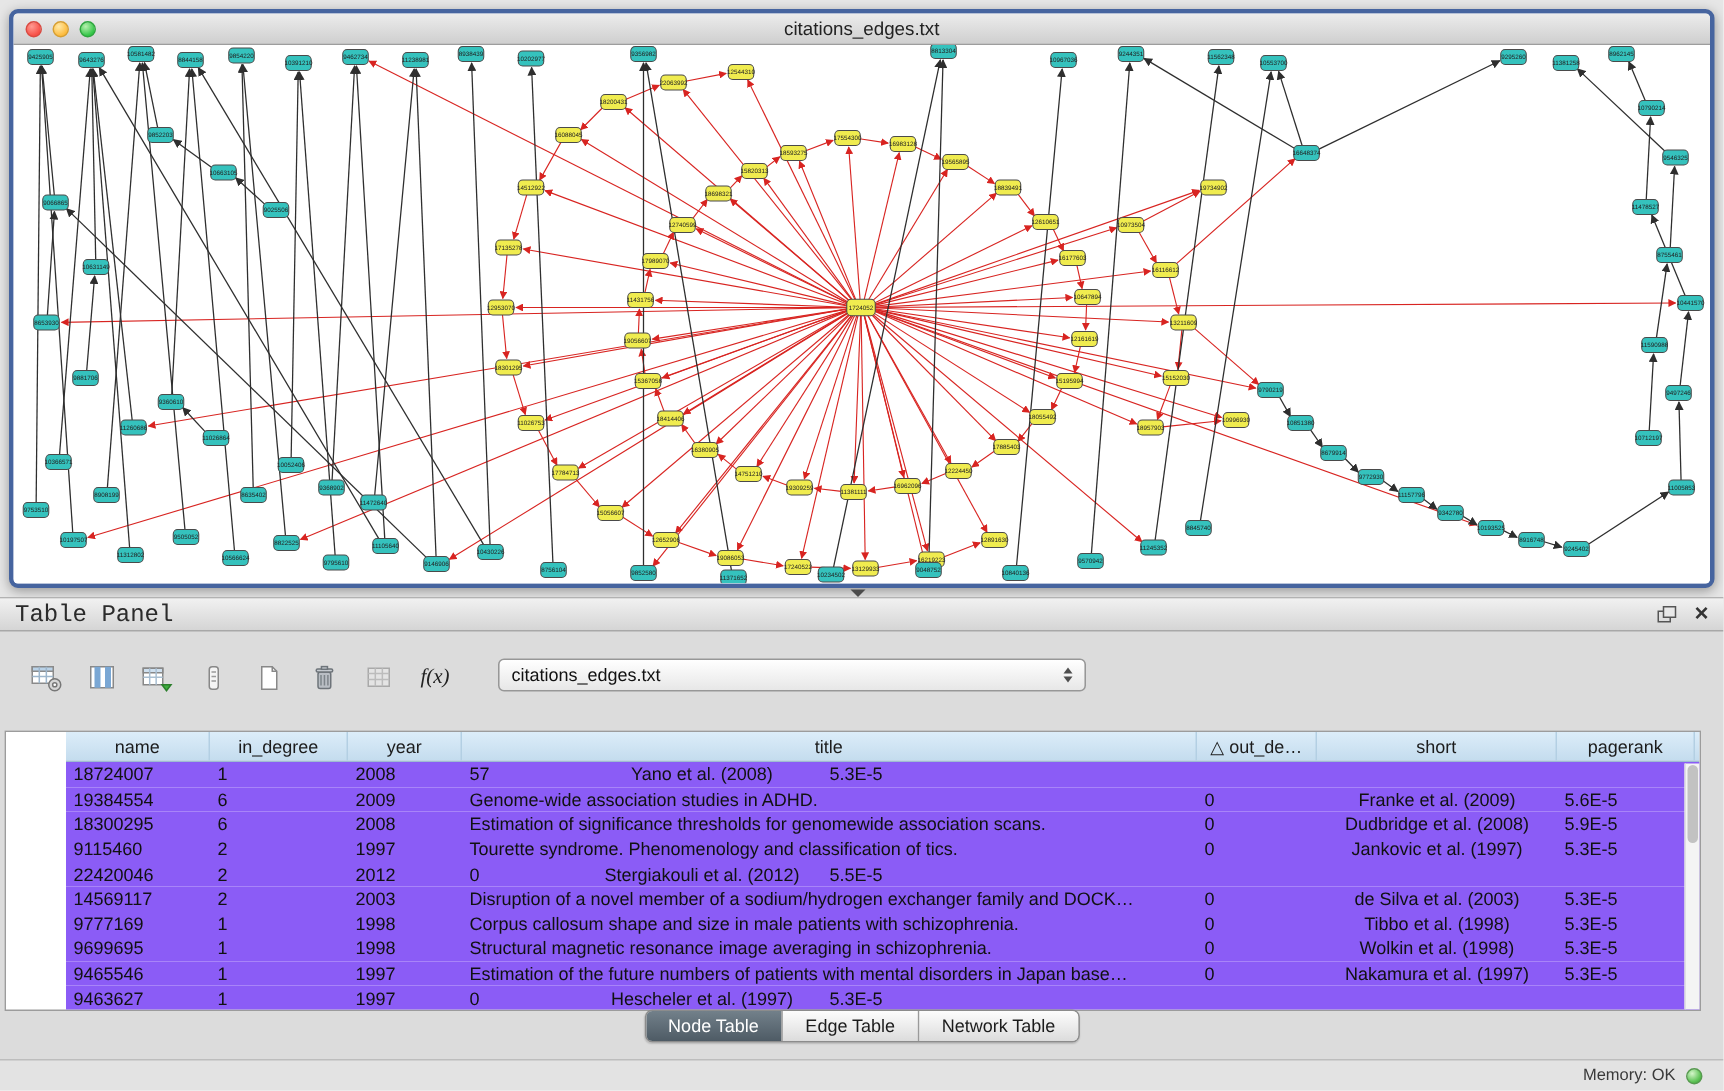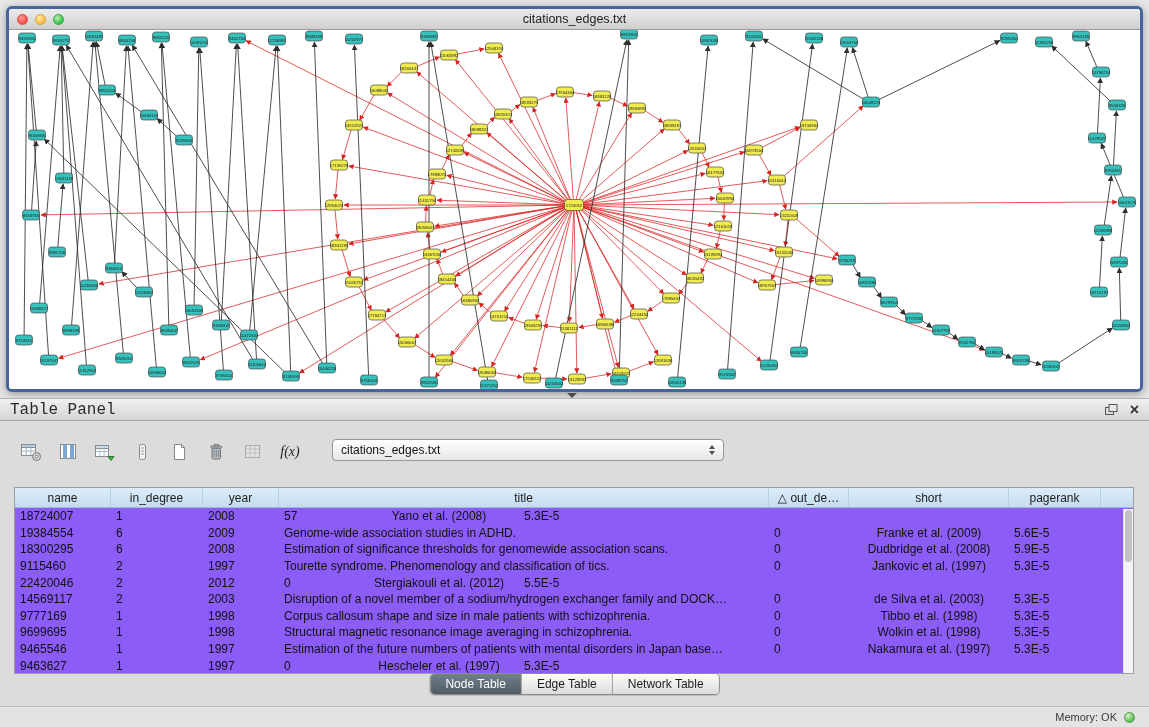--- a/index.html
+++ b/index.html
@@ -43,22 +43,22 @@
   .fx-label { font-family:"Liberation Serif", serif; font-style:italic; font-size:14px; color:#222; }
   .combo { margin-left:18px; width:392px; height:22px; border:1px solid #979797; border-radius:4px;
     background:linear-gradient(#ffffff,#e7e7e7); display:flex; align-items:center; padding:0 8px; font-size:12px; color:#111; }
   .combo .combo-text { flex:1; }
   .combo-arrows { display:flex; flex-direction:column; gap:2px; }
   .combo-arrows i { width:0; height:0; border-left:3.5px solid transparent; border-right:3.5px solid transparent; display:block; }
   .combo-arrows .up { border-bottom:4px solid #4e4e4e; }
   .combo-arrows .down { border-top:4px solid #4e4e4e; }
 
   
-  .table-wrap { position:absolute; left:14px; right:15px; top:88px; height:187px;
-    background:#fff; border:1px solid #9c9c9c; overflow:hidden; }
+  .table-wrap { position:absolute; left:3px; right:15px; top:88px; height:187px;
+    background:#fff; border:1px solid #9c9c9c; overflow:hidden;padding-left:40px; }
   .thead { display:flex; height:20px; background:linear-gradient(#dcedf9,#c4dcee); border-bottom:1px solid #9fbcd2; }
   .th { font-size:12px; color:#1c1c1c; display:flex; align-items:center; justify-content:center;
     border-right:1px solid #b3cfe3; white-space:nowrap; overflow:hidden; }
   .th.fill { flex:1; border-right:none; }
   .tr { display:flex; height:16.6px; align-items:center; background:#8b5cf6; }
   .td { font-size:12px; color:#111; white-space:nowrap; overflow:hidden; padding:0 5px; }
   .td.center { text-align:center; }
   .c0{width:96px;} .c1{width:92px;} .c2{width:76px;} .c3{width:490px;} .c4{width:80px;} .c5{width:160px;} .c6{width:92px;}
   .vscroll { position:absolute; top:21px; right:0; bottom:0; width:10px; background:#f4f4f4; border-left:1px solid #e0e0e0; }
   .vscroll .thumb { margin:1px; height:52px; border-radius:4px; background:#c2c2c2; }

